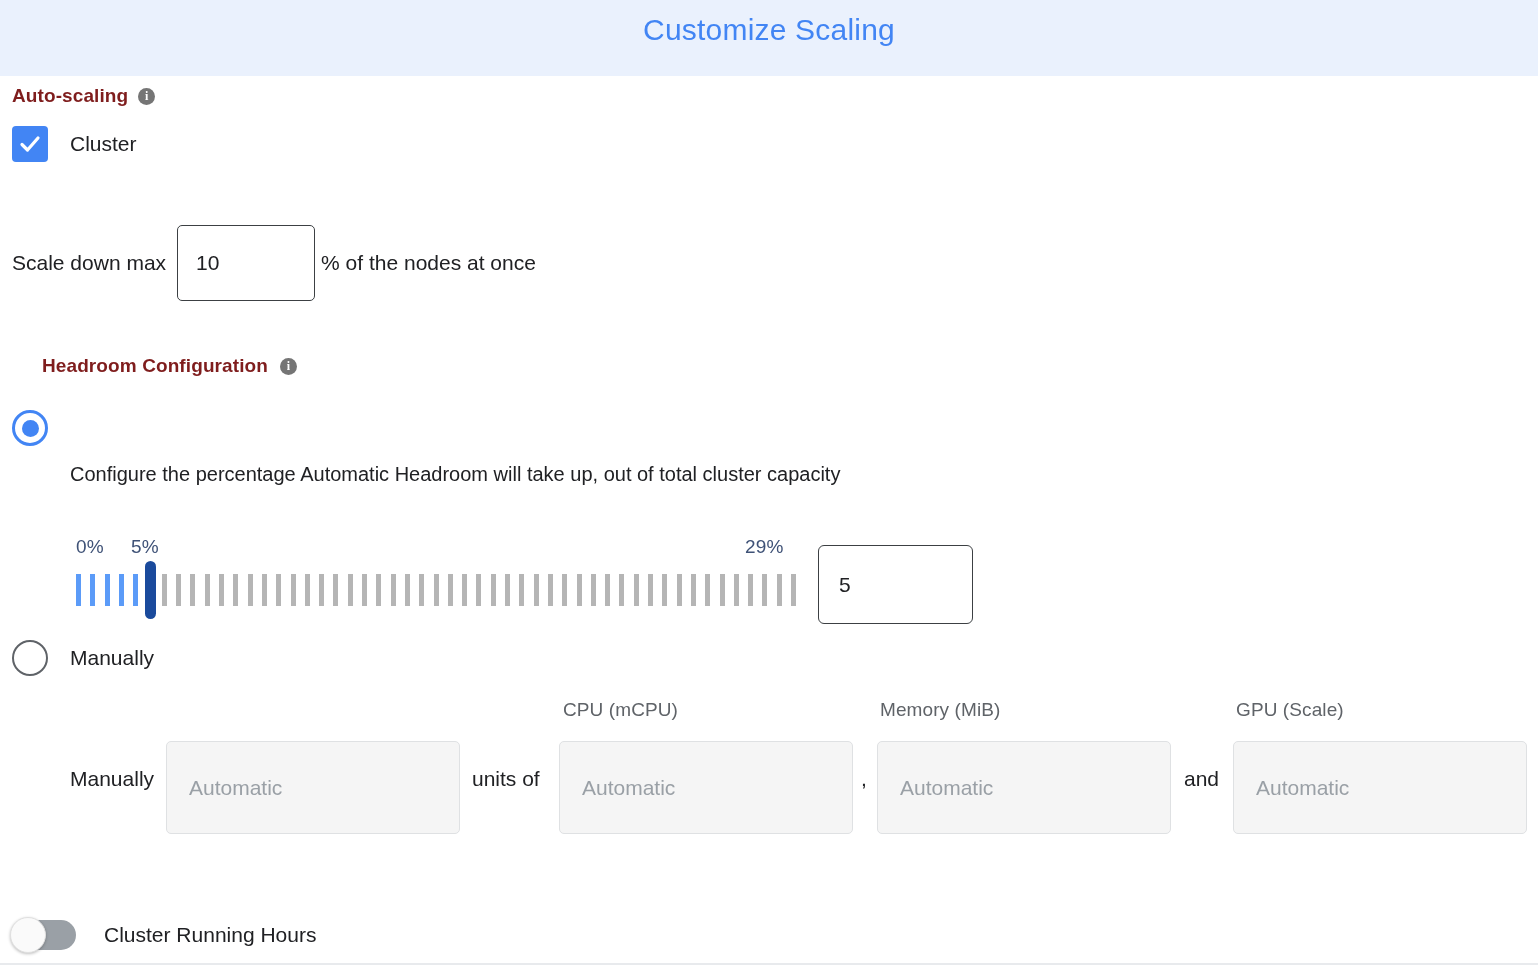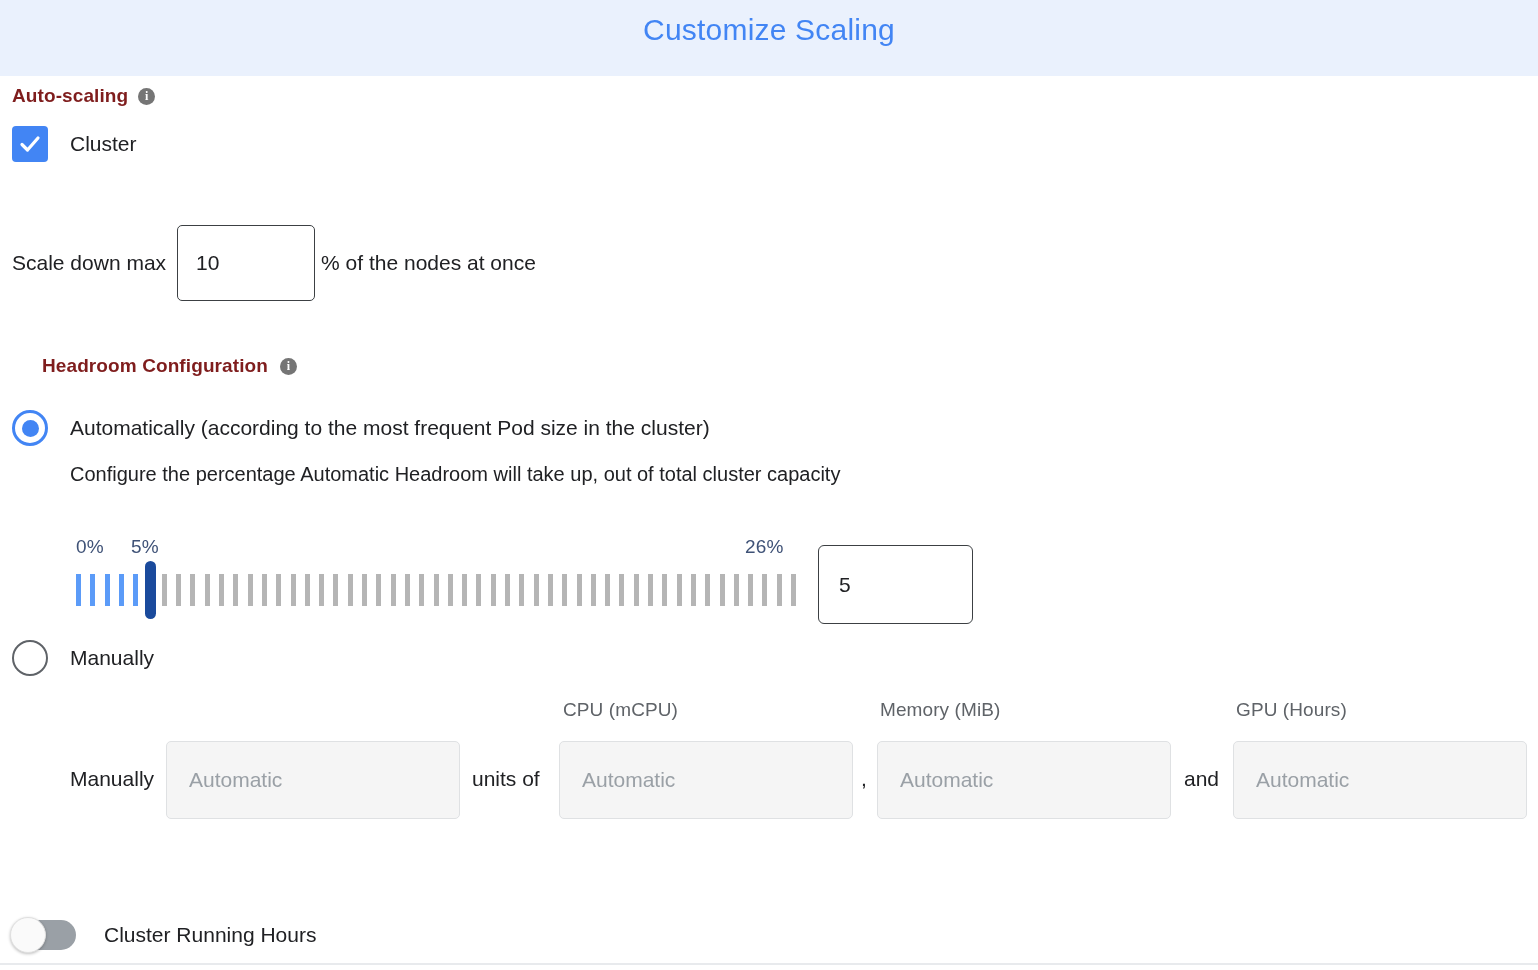--- a/index.html
+++ b/index.html
@@ -160,21 +160,21 @@
   }
   .reserve-row {
     position: absolute; left: 0; top: 741px;
     width: 1538px; height: 78px;
   }
   .reserve-label {
     position: absolute; left: 70px; top: 26px;
     font-size: 21px; color: #202124;
   }
   .disabled-input {
-    position: absolute; top: 0; height: 78px;
+    position: absolute; top: 0; height: 93px;
     border: 1.4px solid #dfe1e3; border-radius: 5px;
     background: #f5f5f5;
     font-family: "Liberation Sans", sans-serif;
     font-size: 21px; color: #202124;
     padding: 0 22px;
     outline: none;
   }
   .disabled-input::placeholder { color: #9aa0a6; opacity: 1; }
   .sep-text {
     position: absolute; top: 26px;
@@ -236,28 +236,27 @@
     <span class="scale-suffix">% of the nodes at once</span>
   </div>
 
   <div class="headroom-label">
     <span class="section-label">Headroom Configuration</span>
     <span class="info-icon">i</span>
   </div>
 
   <div class="radio-row-auto">
     <span class="radio on"></span>
-    <span class="radio-label">Automatically (according to the most frequent Pod size in the cluster)</span>
   </div>
   <div class="headroom-desc">Configure the percentage Automatic Headroom will take up, out of total cluster capacity</div>
 
   <div class="slider-wrap">
     <span class="slider-scale-label" style="left:0px;">0%</span>
     <span class="slider-scale-label" style="left:55px;">5%</span>
-    <span class="slider-scale-label" style="left:669px;">26%</span>
+    <span class="slider-scale-label" style="left:669px;">29%</span>
     <div class="tick-track" id="tick-track">
         <div class="tick filled" style="left: 0px;"></div>
         <div class="tick filled" style="left: 14.3px;"></div>
         <div class="tick filled" style="left: 28.6px;"></div>
         <div class="tick filled" style="left: 42.9px;"></div>
         <div class="tick filled" style="left: 57.2px;"></div>
         <div class="tick filled" style="left: 71.5px;"></div>
         <div class="tick" style="left: 85.8px;"></div>
         <div class="tick" style="left: 100.1px;"></div>
         <div class="tick" style="left: 114.4px;"></div>
@@ -308,21 +307,21 @@
   </div>
   <input class="slider-value-input" type="text" value="5" style="">
 
   <div class="radio-row-manual">
     <span class="radio off"></span>
     <span class="radio-label">Manually</span>
   </div>
 
   <span class="col-header" style="left:563px;">CPU (mCPU)</span>
   <span class="col-header" style="left:880px;">Memory (MiB)</span>
-  <span class="col-header" style="left:1236px;">GPU (Hours)</span>
+  <span class="col-header" style="left:1236px;">GPU (Scale)</span>
 
   <div class="reserve-row">
     <span class="reserve-label">Manually</span>
 
     <input class="disabled-input" style="left: 166px; width: 294px;" type="text" disabled="" placeholder="Automatic">
 
     <span class="sep-text" style="left:472px;">units of</span>
 
     <input class="disabled-input" style="left: 559px; width: 294px;" type="text" disabled="" placeholder="Automatic">
 

